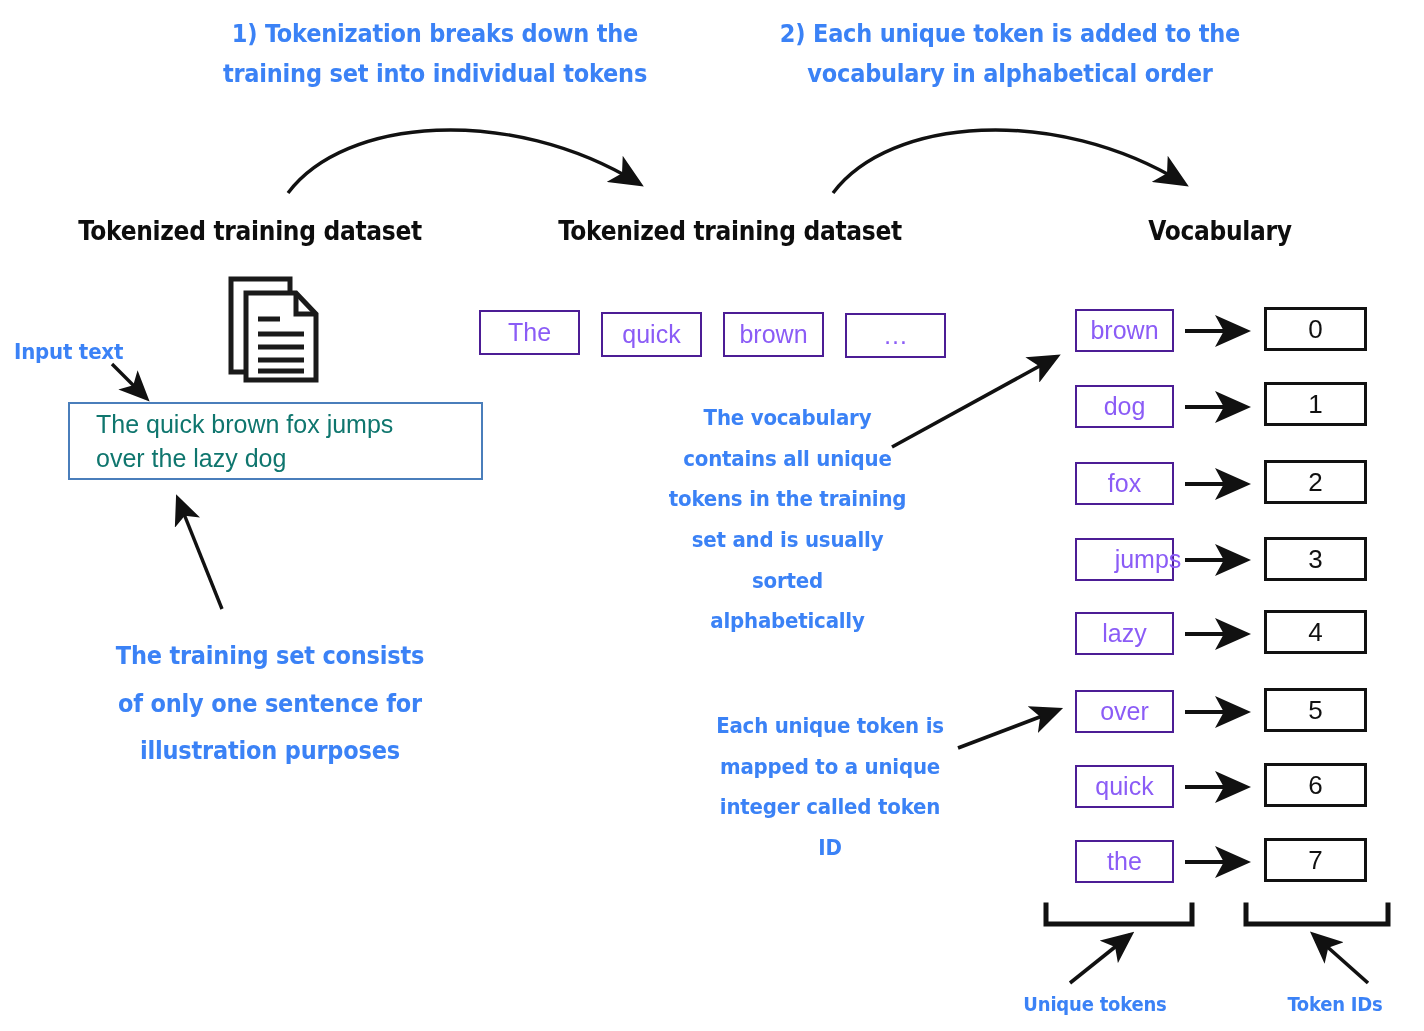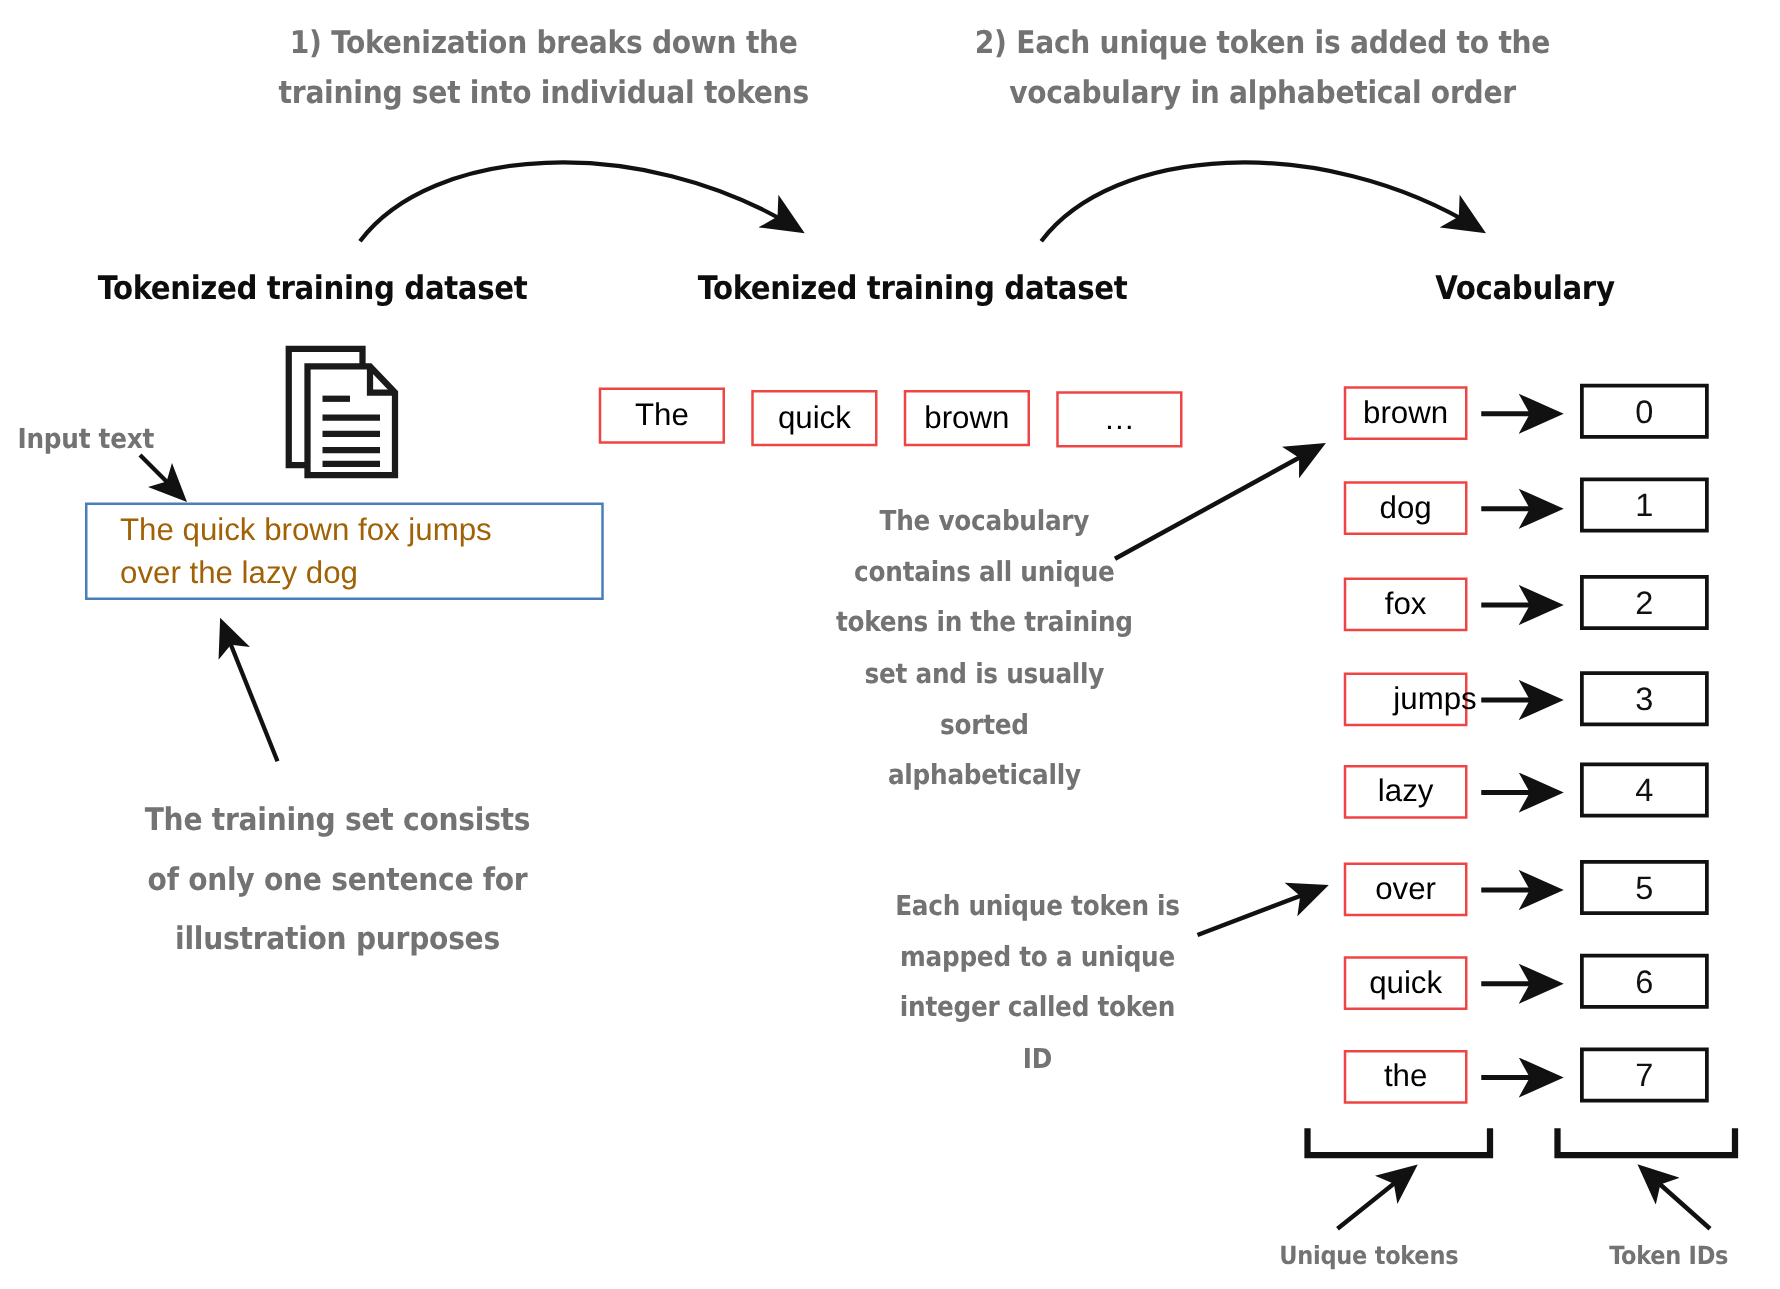--- a/index.html
+++ b/index.html
@@ -17,21 +17,21 @@
     height: 1031px;
     background: #ffffff;
     overflow: hidden;
   }
   .abs { position: absolute; }
 
   
   .bold-note {
     font-family: "DejaVu Sans Condensed", "Liberation Sans Narrow", "Liberation Sans", sans-serif;
     font-weight: bold;
-    color: #737373;
+    color: #3b82f6;
     text-align: center;
     line-height: 1.42;
     letter-spacing: -0.2px;
     white-space: pre-line;
   }
   .step-title {
     font-size: 25px;
     line-height: 1.58;
   }
   .section-heading {
@@ -43,49 +43,49 @@
     letter-spacing: -0.3px;
     white-space: nowrap;
   }
   .note-mid { font-size: 22px; line-height: 1.85; }
   .note-small { font-size: 25px; line-height: 1.9; }
   .note-tiny { font-size: 20px; }
 
   
   .blue-box {
     box-sizing: border-box;
-    border: 2px solid #ef4444;
+    border: 2px solid #4c1d95;
     background: #ffffff;
     display: flex;
     align-items: center;
     justify-content: center;
     font-family: "Liberation Sans", sans-serif;
     font-weight: 400;
-    color: #000000;
+    color: #8b5cf6;
   }
   .black-box {
     box-sizing: border-box;
     border: 3px solid #111111;
     background: #ffffff;
     display: flex;
     align-items: center;
     justify-content: center;
     font-family: "Liberation Sans", sans-serif;
     color: #111111;
   }
   .input-box {
     box-sizing: border-box;
     border: 2px solid #4a7ebb;
     background: #ffffff;
     display: flex;
     align-items: center;
     padding-left: 26px;
     font-size: 25px;
     line-height: 1.38;
-    color: #a16207;
+    color: #0f766e;
     font-family: "Liberation Sans", sans-serif;
     white-space: pre-line;
   }
   .token-box { font-size: 25px; }
   .vocab-box { font-size: 25px; }
   .id-box    { font-size: 26px; }
 
   svg { display: block; overflow: visible; }
 </style>
 </head>

